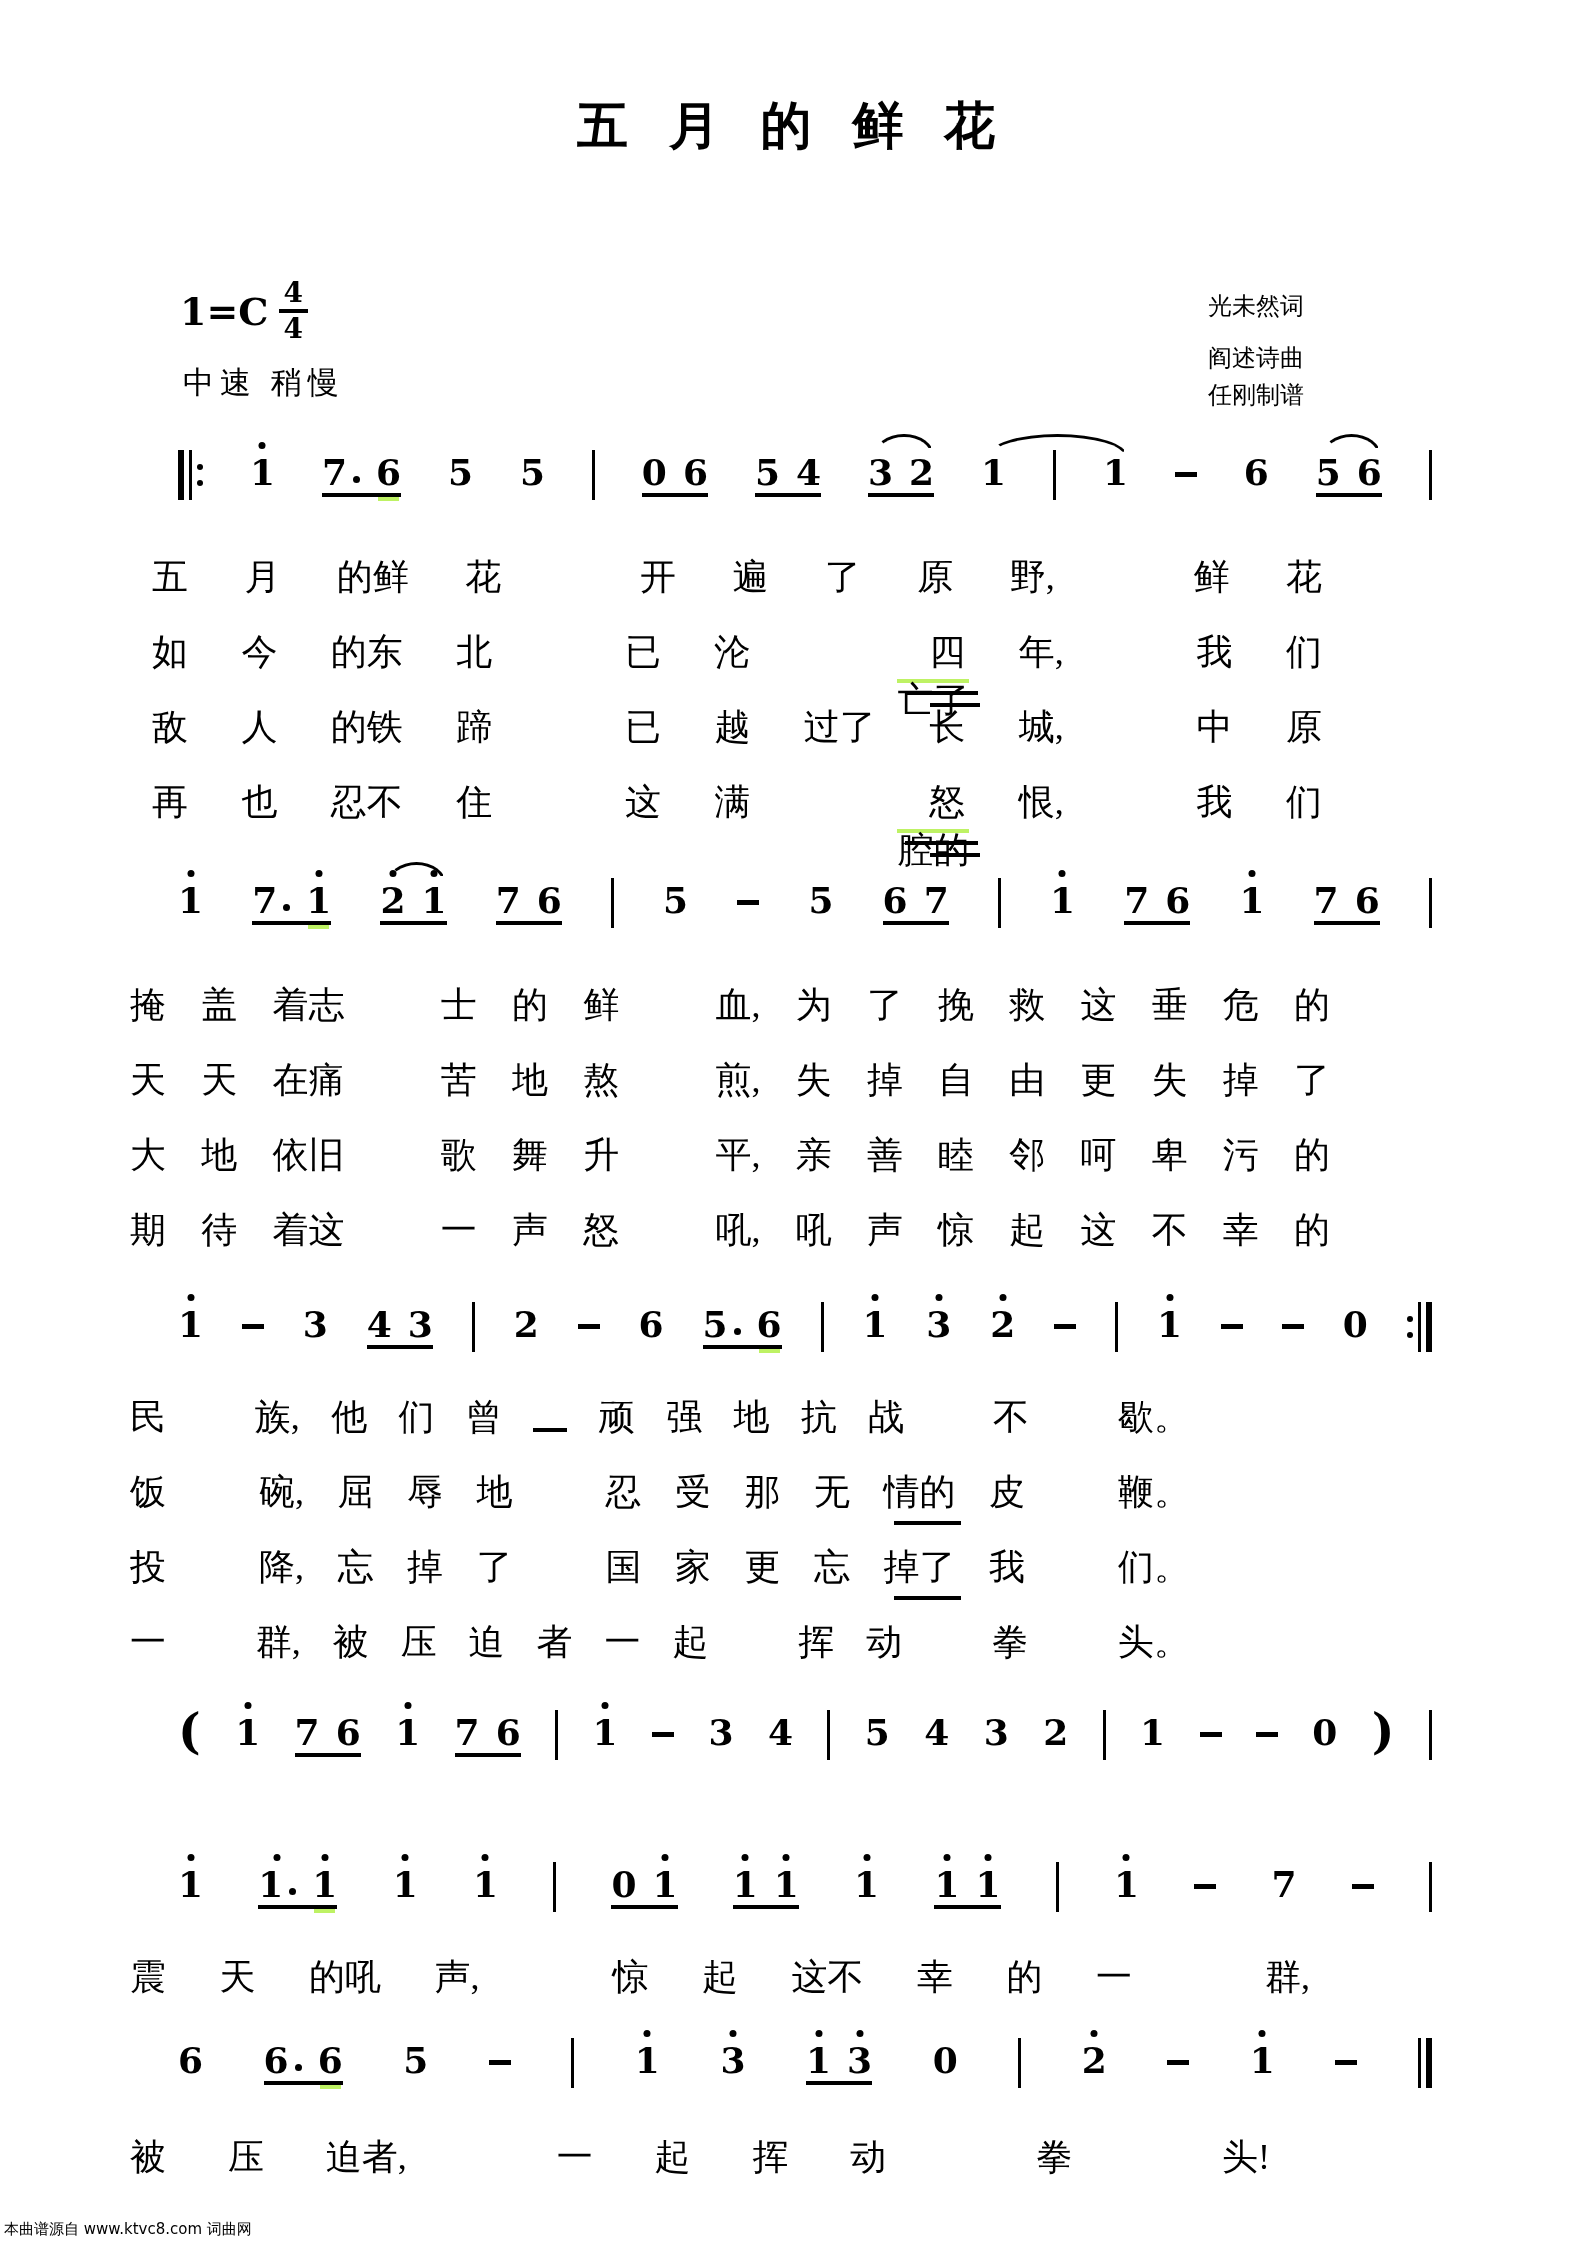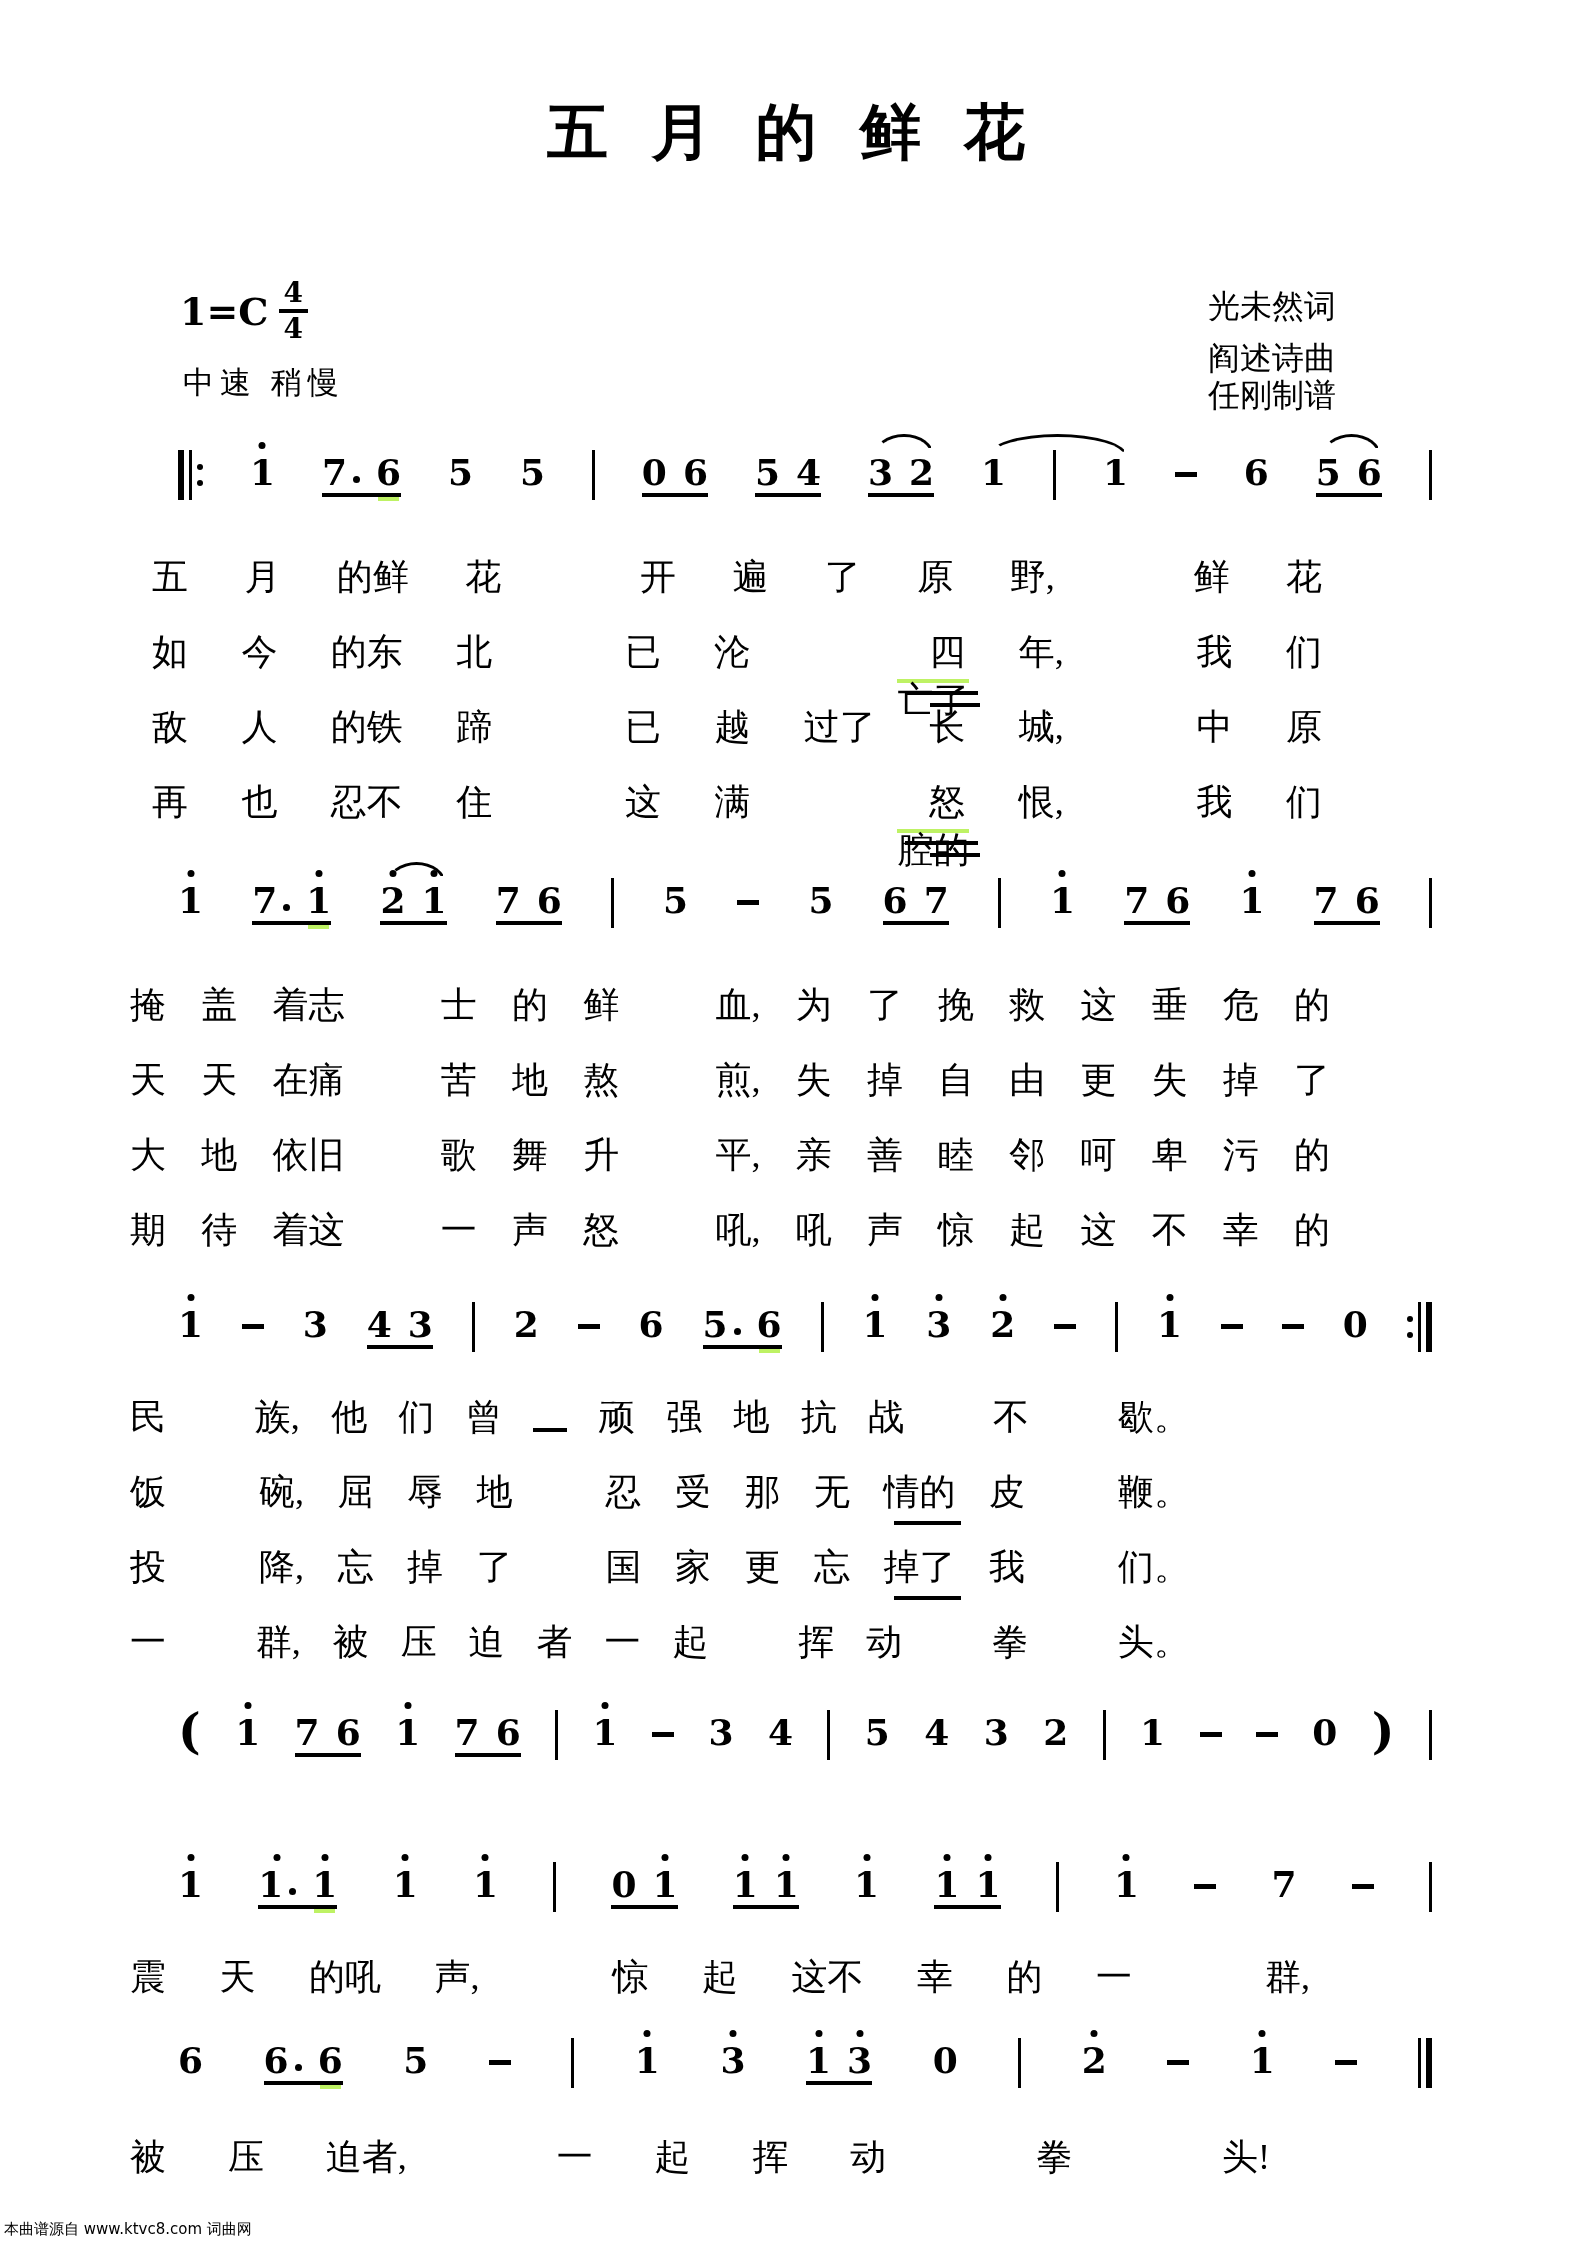--- a/index.html
+++ b/index.html
@@ -1,30 +1,30 @@
 <!DOCTYPE html>
 <html><head>
 <meta charset="utf-8">
 <style>
   html,body{margin:0;padding:0;background:#fff;}
   .sheet{position:relative;width:1586px;height:2243px;background:#fff;overflow:hidden;
          font-family:"Liberation Serif", serif;color:#000;}
   
   .title{position:absolute;top:92px;left:0;width:100%;text-align:center;
-         font-size:61px;font-weight:bold;letter-spacing:14px;}
+         font-size:51px;font-weight:bold;letter-spacing:14px;}
   
   .keysig{position:absolute;left:180px;top:278px;display:flex;align-items:center;gap:8px;
           font-family:"DejaVu Serif",serif;font-weight:bold;font-size:38px;}
   .frac{display:inline-flex;flex-direction:column;align-items:center;
         font-size:28px;line-height:30px;margin-left:2px;}
   .frac .num{border-bottom:4px solid #000;padding:0 5px 1px 5px;}
   .frac .den{padding-top:1px;}
   .tempo{position:absolute;left:183px;top:362px;font-size:31px;letter-spacing:6px;}
   
-  .credits{position:absolute;left:1208px;top:288px;font-size:32px;line-height:37px;}
+  .credits{position:absolute;left:1208px;top:288px;font-size:24px;line-height:37px;}
   .credits .c0{margin-bottom:15px;}
   
   .mline{position:absolute;left:178px;width:1254px;height:72px;display:flex;
          justify-content:space-between;align-items:flex-start;}
   .ml1{top:438px}.ml2{top:866px}.ml3{top:1290px}.ml4{top:1698px}.ml5{top:1850px}.ml6{top:2026px}
   .grp{display:inline-flex;align-items:flex-end;gap:16px;position:relative;}
   .grp.u1{border-bottom:4px solid #000;padding-bottom:2px;}
   .note{position:relative;display:inline-flex;align-items:flex-end;padding-top:16px;}
   .dg{font-family:"DejaVu Serif",serif;font-weight:bold;font-style:normal;
       font-size:36px;line-height:37px;}

